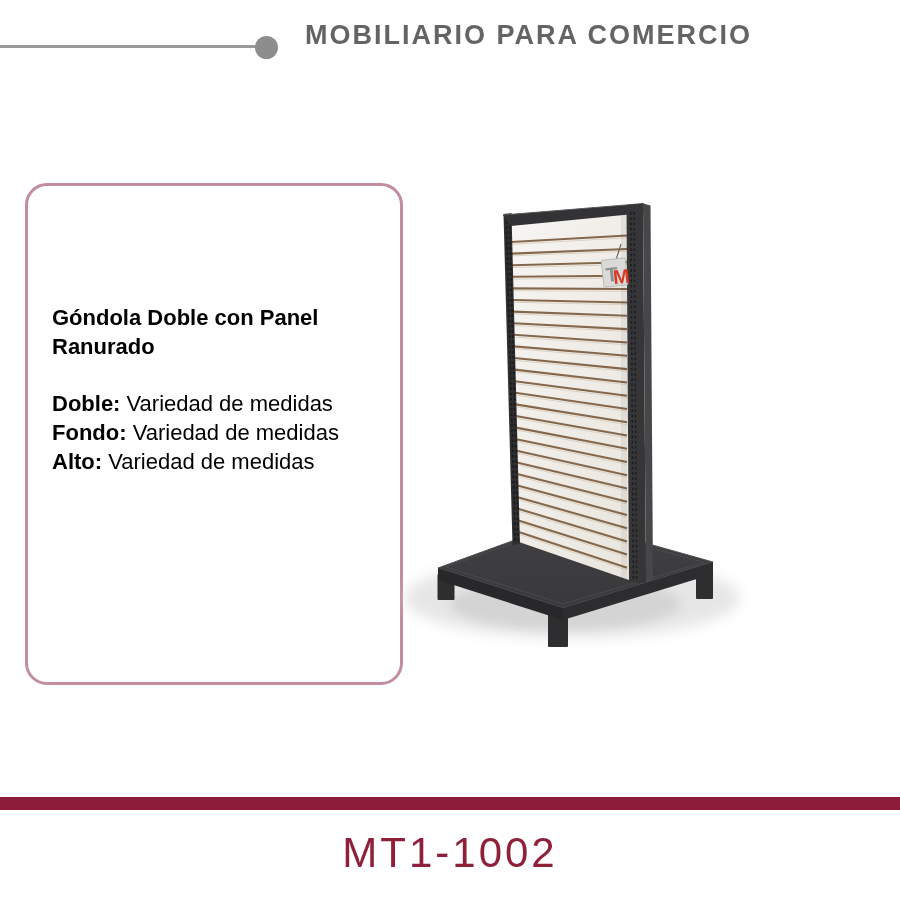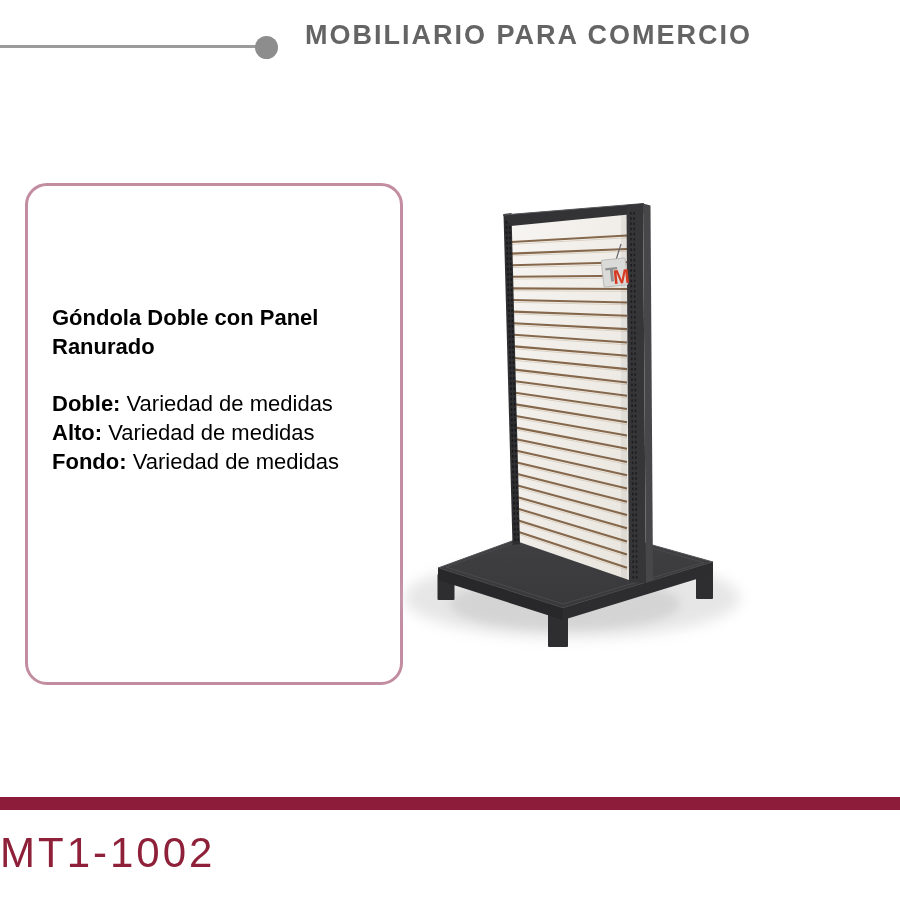--- a/index.html
+++ b/index.html
@@ -24,38 +24,38 @@
     font-size:22px;line-height:29px;color:#000000;
   }
   .card-content p{margin:0;}
   .spacer{height:28px;}
   b{font-weight:bold;}
   
   .gondola-wrap{position:absolute;left:400px;top:190px;width:360px;height:490px;}
   
   .footer-bar{position:absolute;left:0;top:797px;width:900px;height:13px;background:#8c1c39;}
   .footer-code{
-    position:absolute;left:0;top:829px;width:900px;
+    position:absolute;left:0;top:829px;width:900px;text-align:center;
     font-size:42px;letter-spacing:3px;color:#8e2139;
   }
 </style>
 </head>
 <body>
 
 <div class="header-line"></div>
 <div class="header-dot"></div>
 <div class="header-title">MOBILIARIO PARA COMERCIO</div>
 
 <div class="card">
   <div class="card-content">
     <p><b>Góndola Doble con Panel Ranurado</b></p>
     <div class="spacer"></div>
     <p><b>Doble:</b> <span>Variedad de medidas</span></p>
+    <p><b>Fondo:</b> <span>Variedad de medidas</span></p>
     <p><b>Alto:</b> <span>Variedad de medidas</span></p>
-    <p><b>Fondo:</b> <span>Variedad de medidas</span></p>
   </div>
 </div>
 
 <div class="gondola-wrap">
 <svg width="360" height="490" viewBox="400 190 360 490" xmlns="http://www.w3.org/2000/svg">
   <defs>
     <filter id="blurBig" x="-40%" y="-60%" width="180%" height="220%">
       <feGaussianBlur stdDeviation="7"></feGaussianBlur>
     </filter>
     <filter id="blurSm" x="-40%" y="-60%" width="180%" height="220%">

